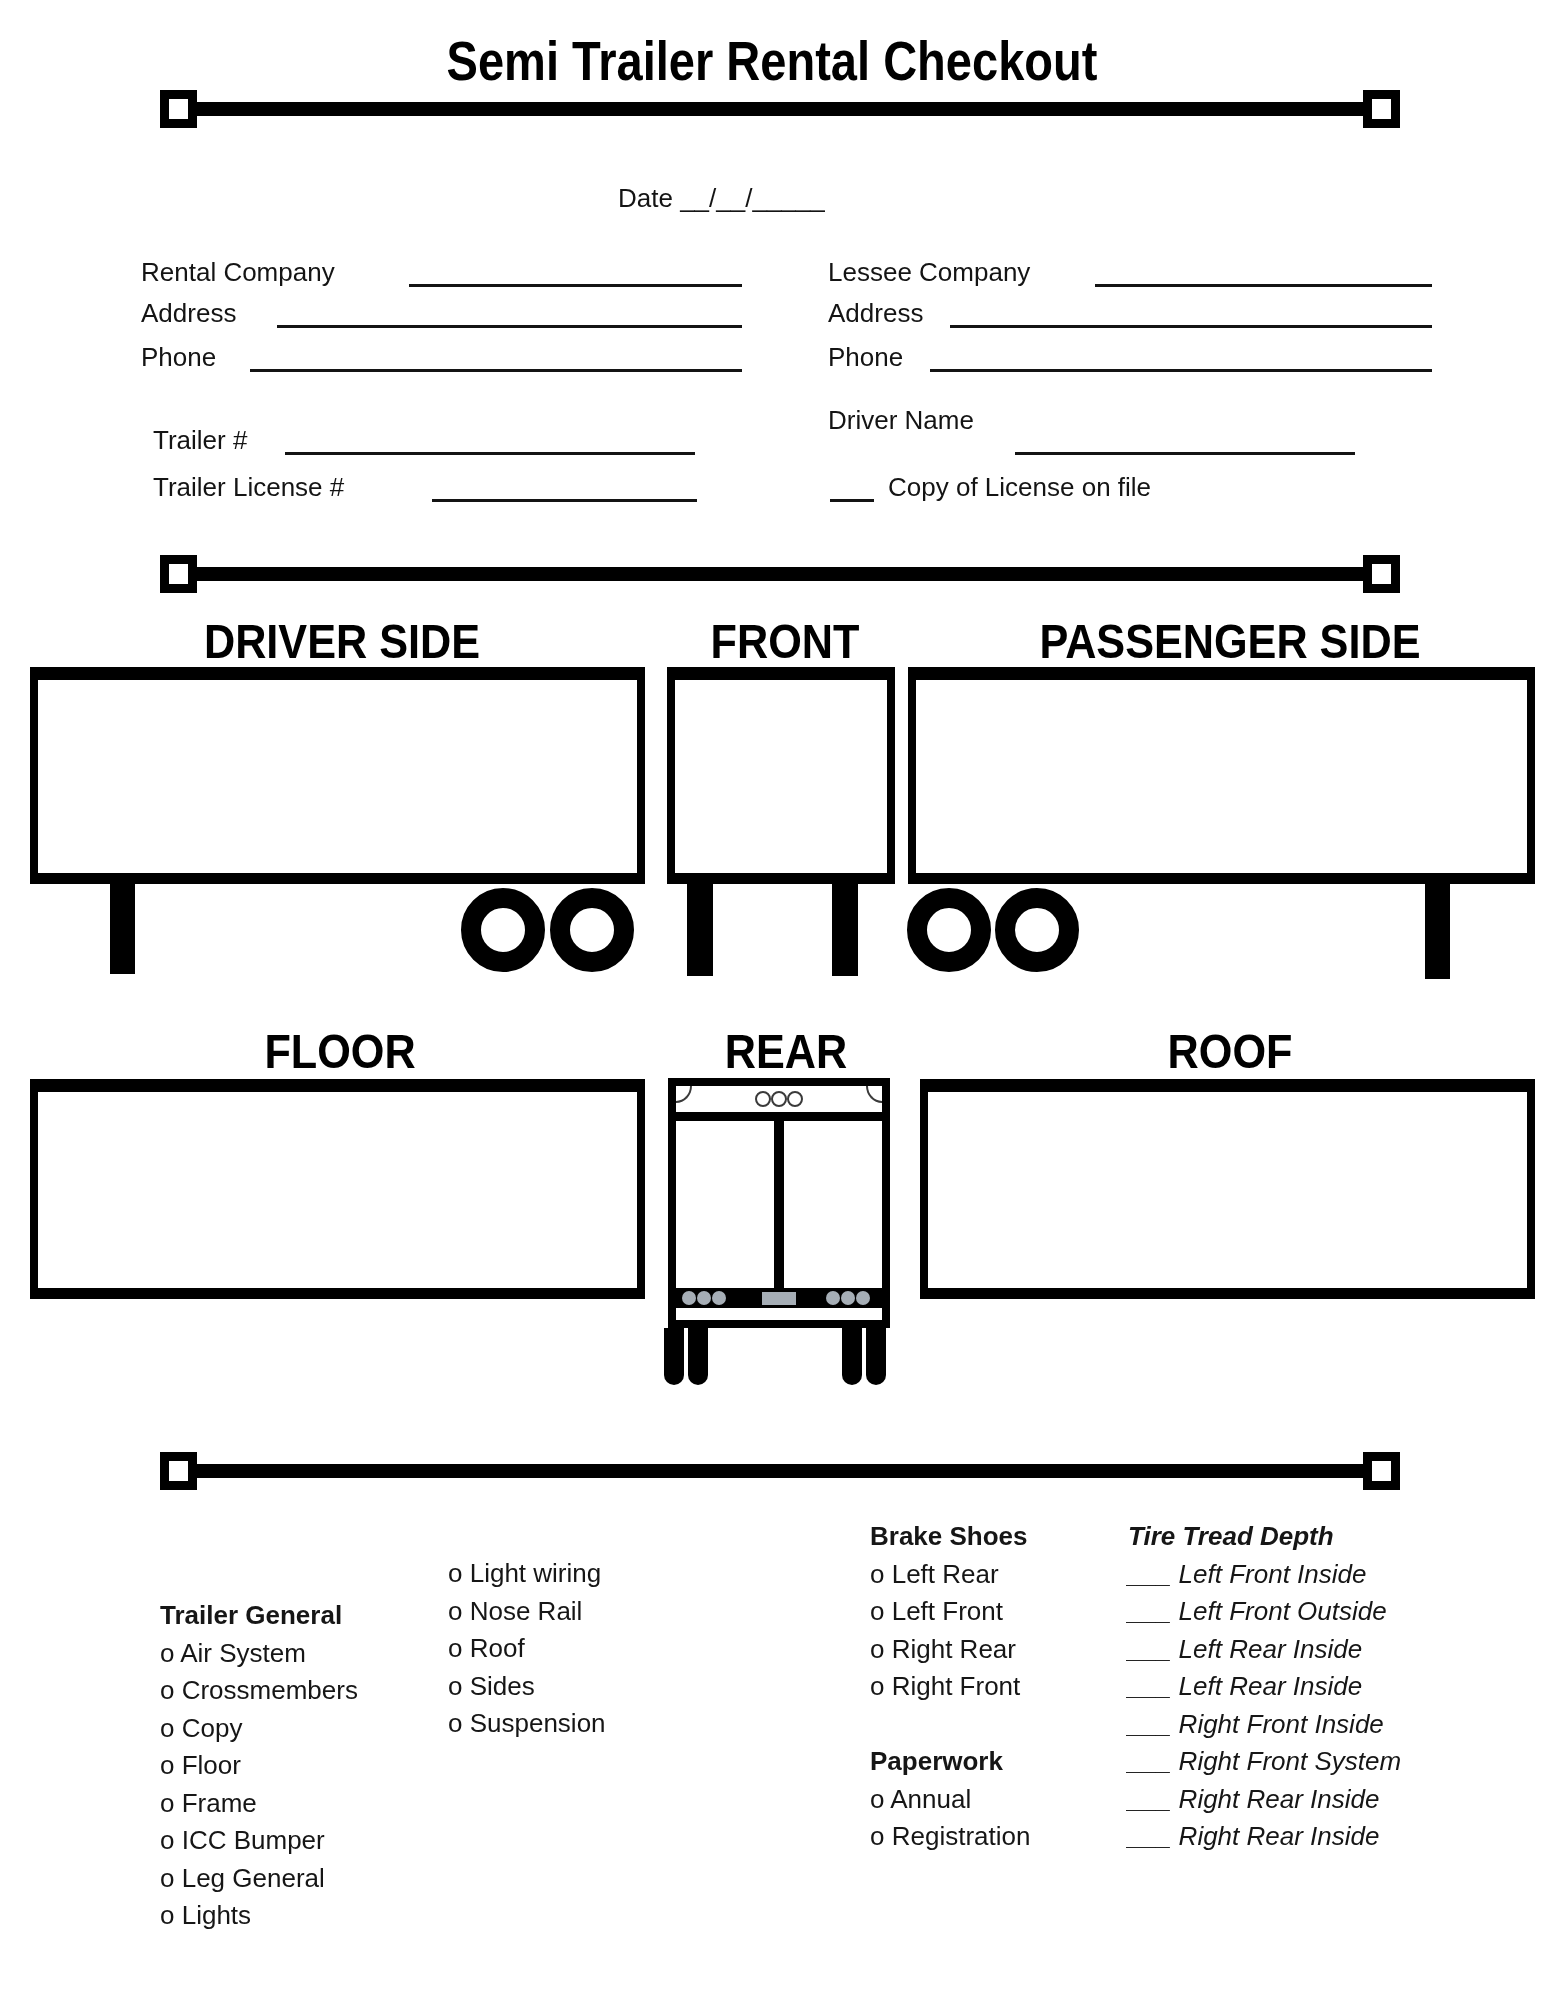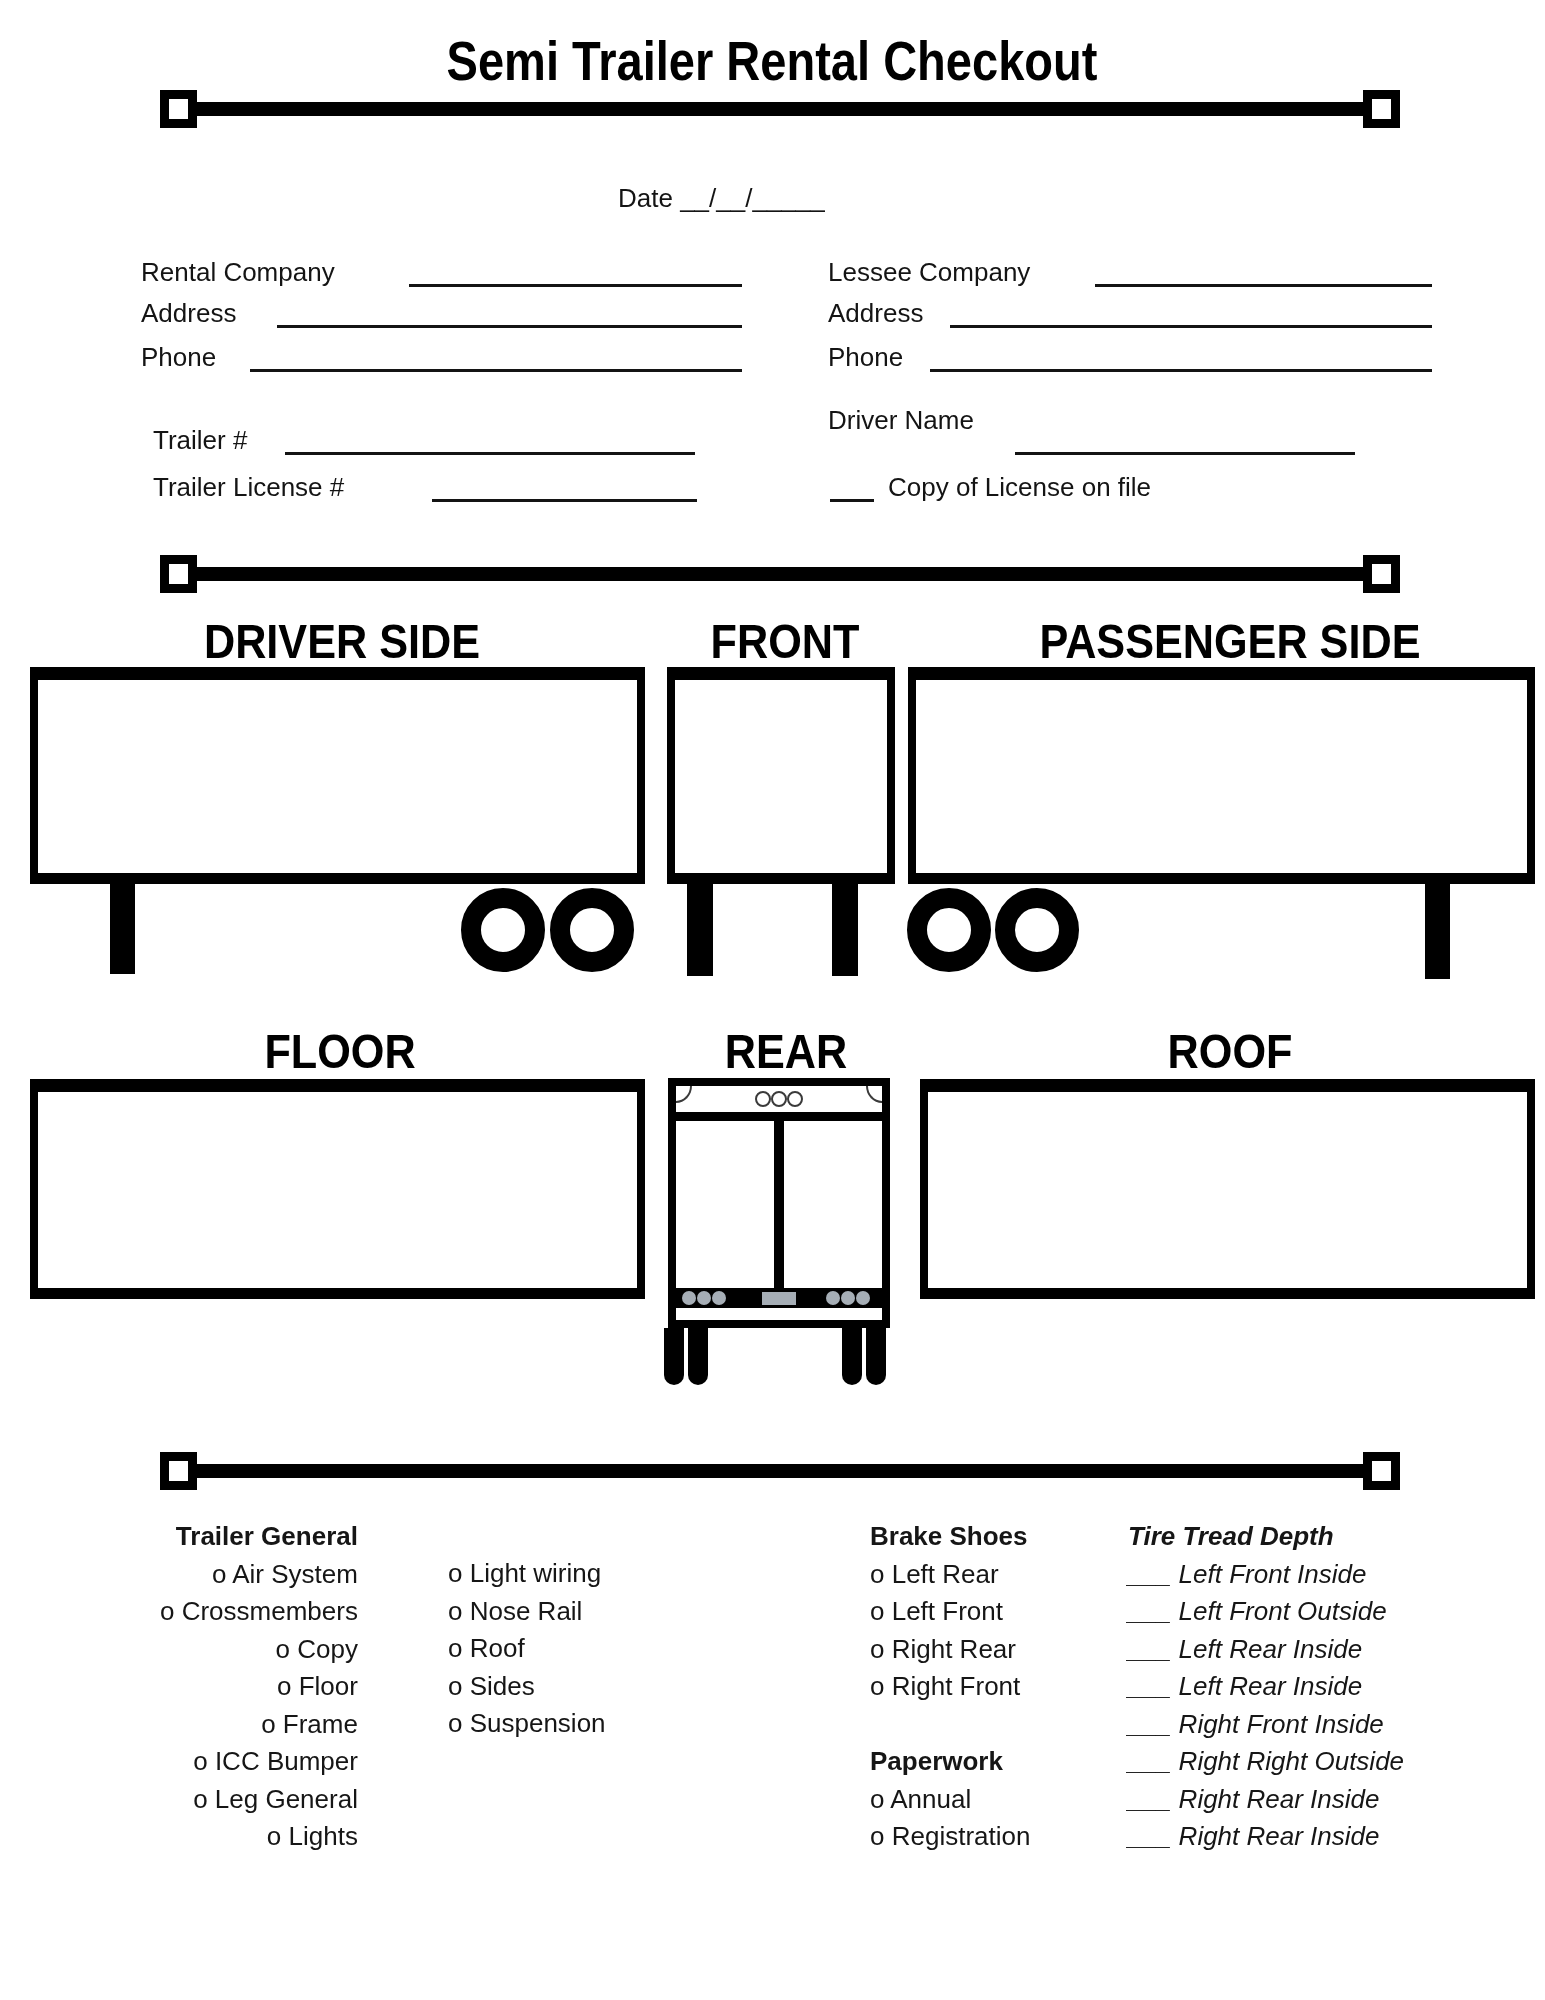--- a/index.html
+++ b/index.html
@@ -154,21 +154,21 @@
   <div class="rwheel" style="left:688px;"></div>
   <div class="rwheel" style="left:842px;"></div>
   <div class="rwheel" style="left:866px;"></div>
 
   <div class="hbar" style="top:1452px;">
     <div class="rod"></div>
     <div class="sq l"></div>
     <div class="sq r"></div>
   </div>
 
-  <div class="cl" style="left:160px;top:1518px;text-align:right;">
+  <div class="cl" style="left:160px;top:1597px;">
     <div class="hd">Trailer General</div>
     <div>
         <div class="cl-item">o Air System</div>
         <div class="cl-item">o Crossmembers</div>
         <div class="cl-item">o Copy</div>
         <div class="cl-item">o Floor</div>
         <div class="cl-item">o Frame</div>
         <div class="cl-item">o ICC Bumper</div>
         <div class="cl-item">o Leg General</div>
         <div class="cl-item">o Lights</div>
@@ -204,19 +204,19 @@
   </div>
 
   <div class="cl" style="left:1128px;top:1518px;font-style:italic;">
     <div class="hd">Tire Tread Depth</div>
     <div>
         <div class="cl-item">___ Left Front Inside</div>
         <div class="cl-item">___ Left Front Outside</div>
         <div class="cl-item">___ Left Rear Inside</div>
         <div class="cl-item">___ Left Rear Inside</div>
         <div class="cl-item">___ Right Front Inside</div>
-        <div class="cl-item">___ Right Right Outside</div>
+        <div class="cl-item">___ Right Front System</div>
         <div class="cl-item">___ Right Rear Inside</div>
         <div class="cl-item">___ Right Rear Inside</div>
       </div>
   </div>
 
 </div>
 
 </body></html>

